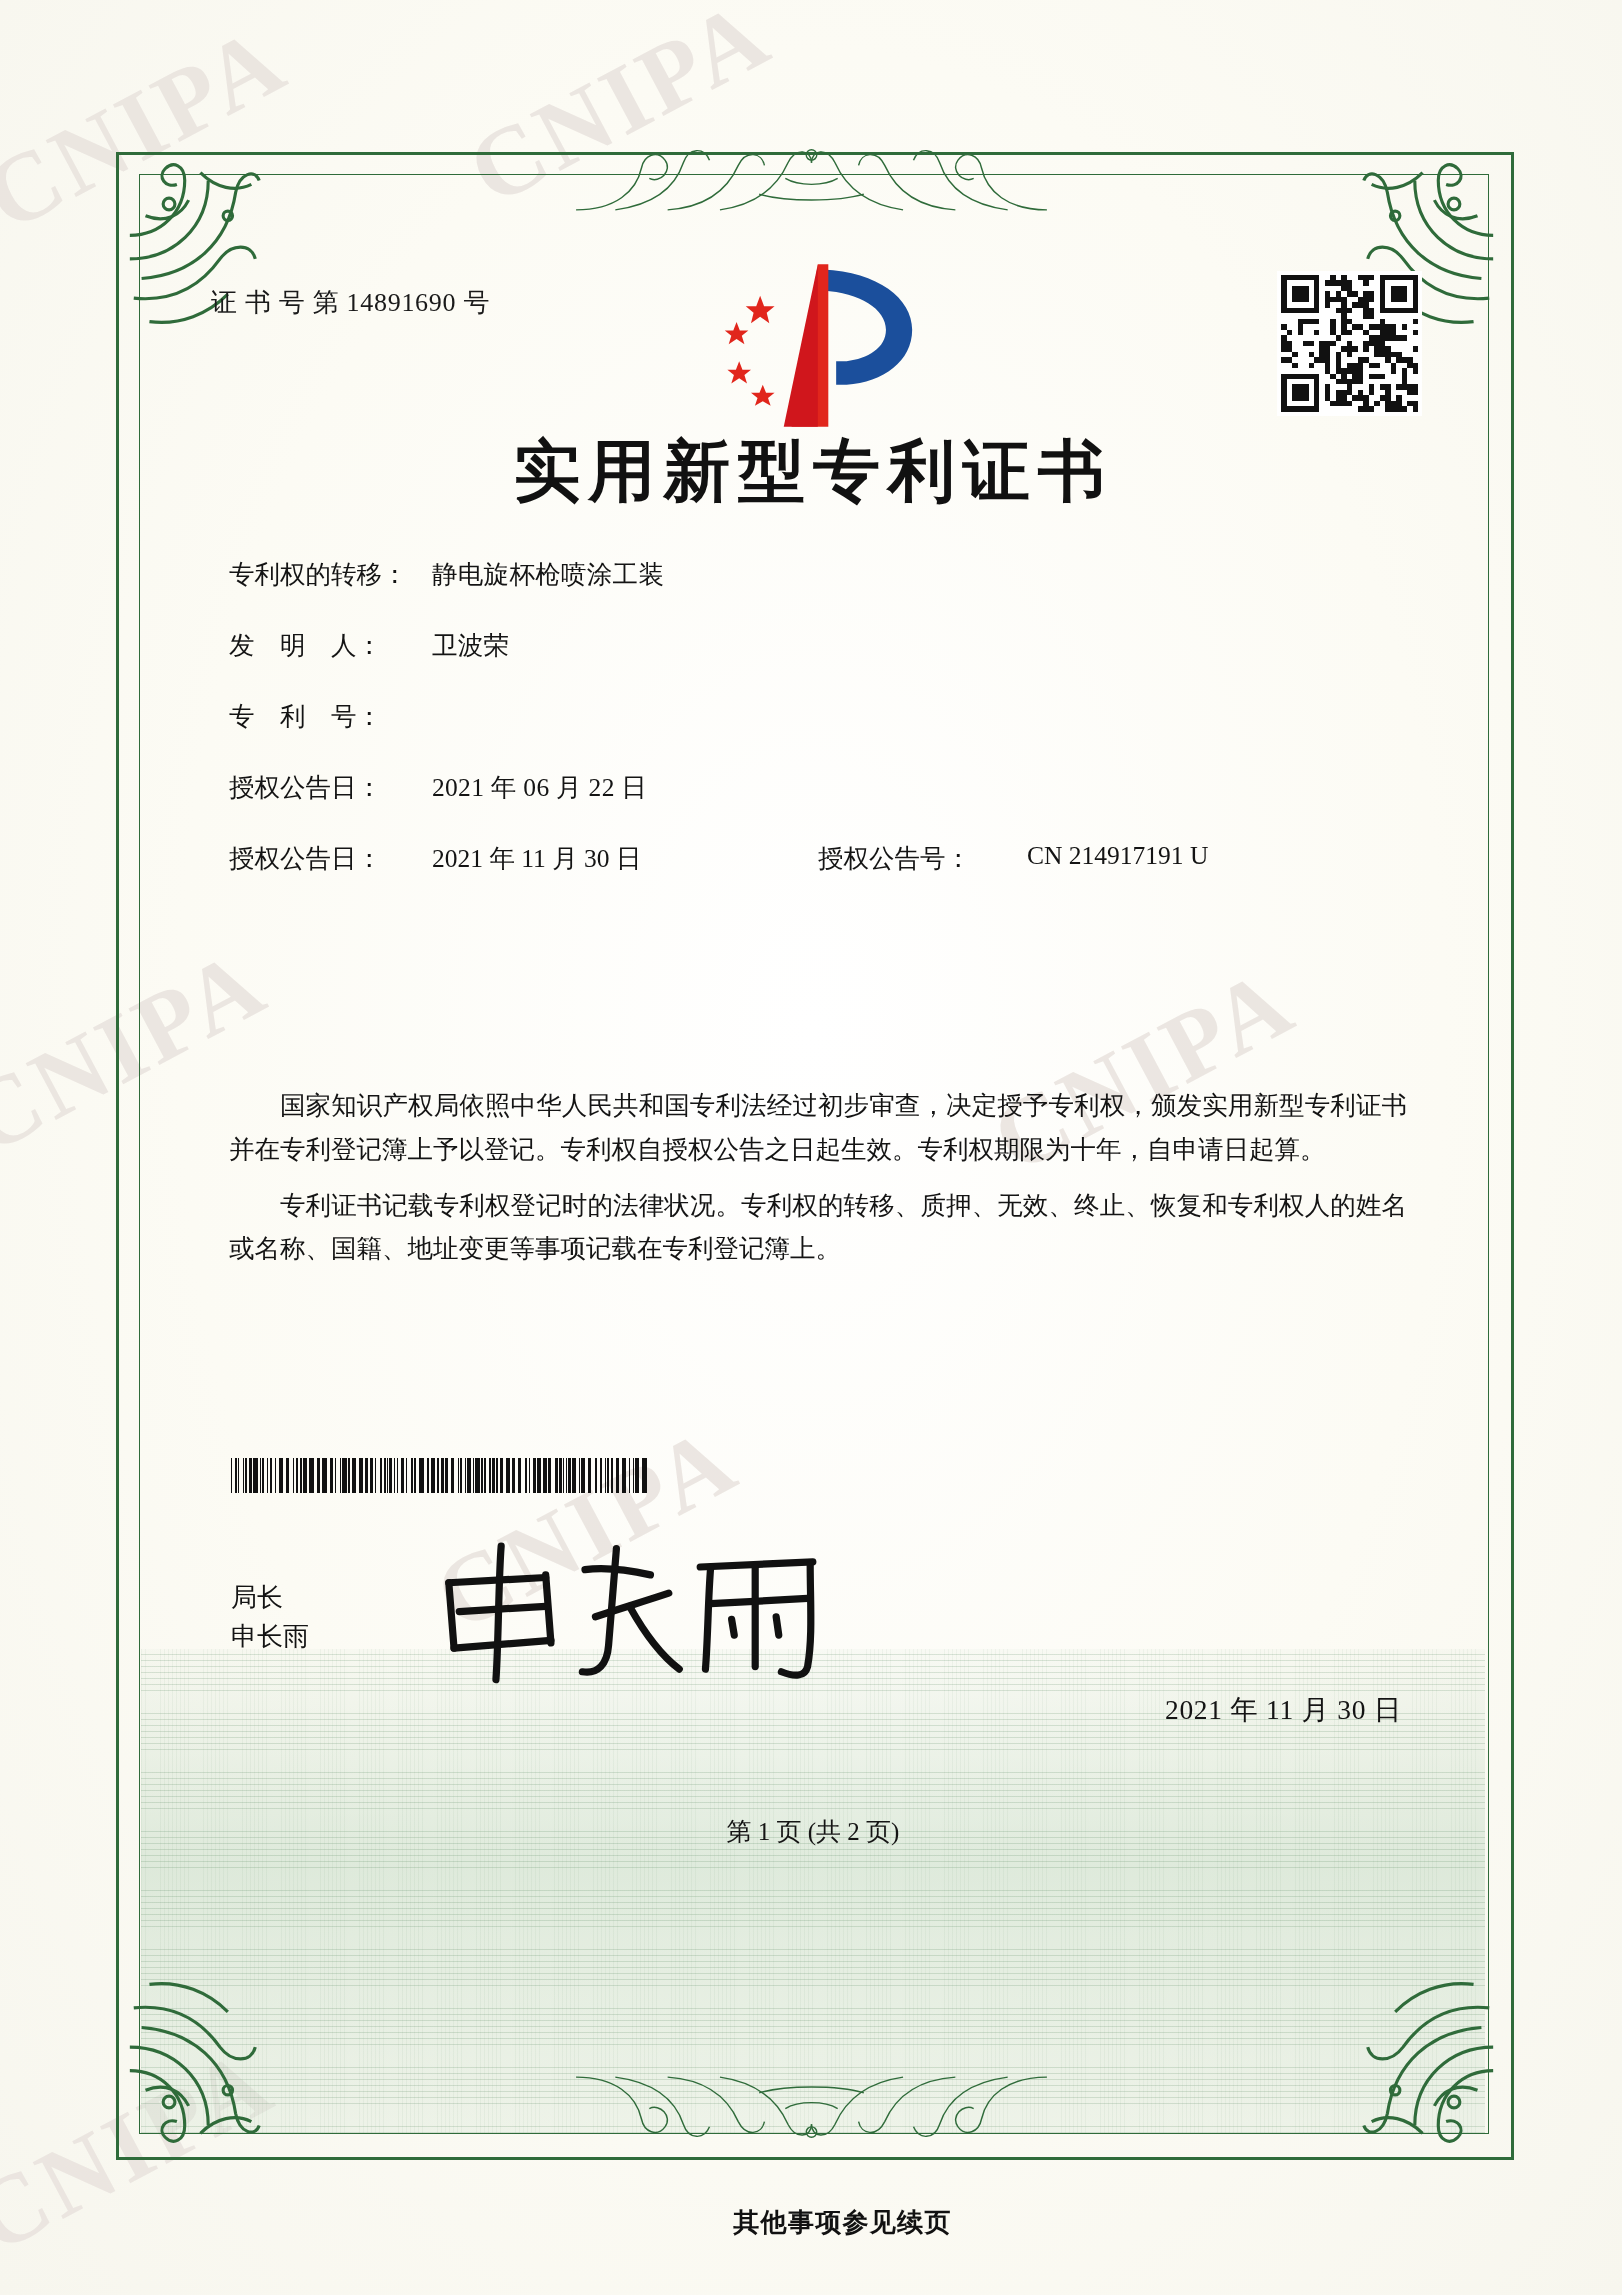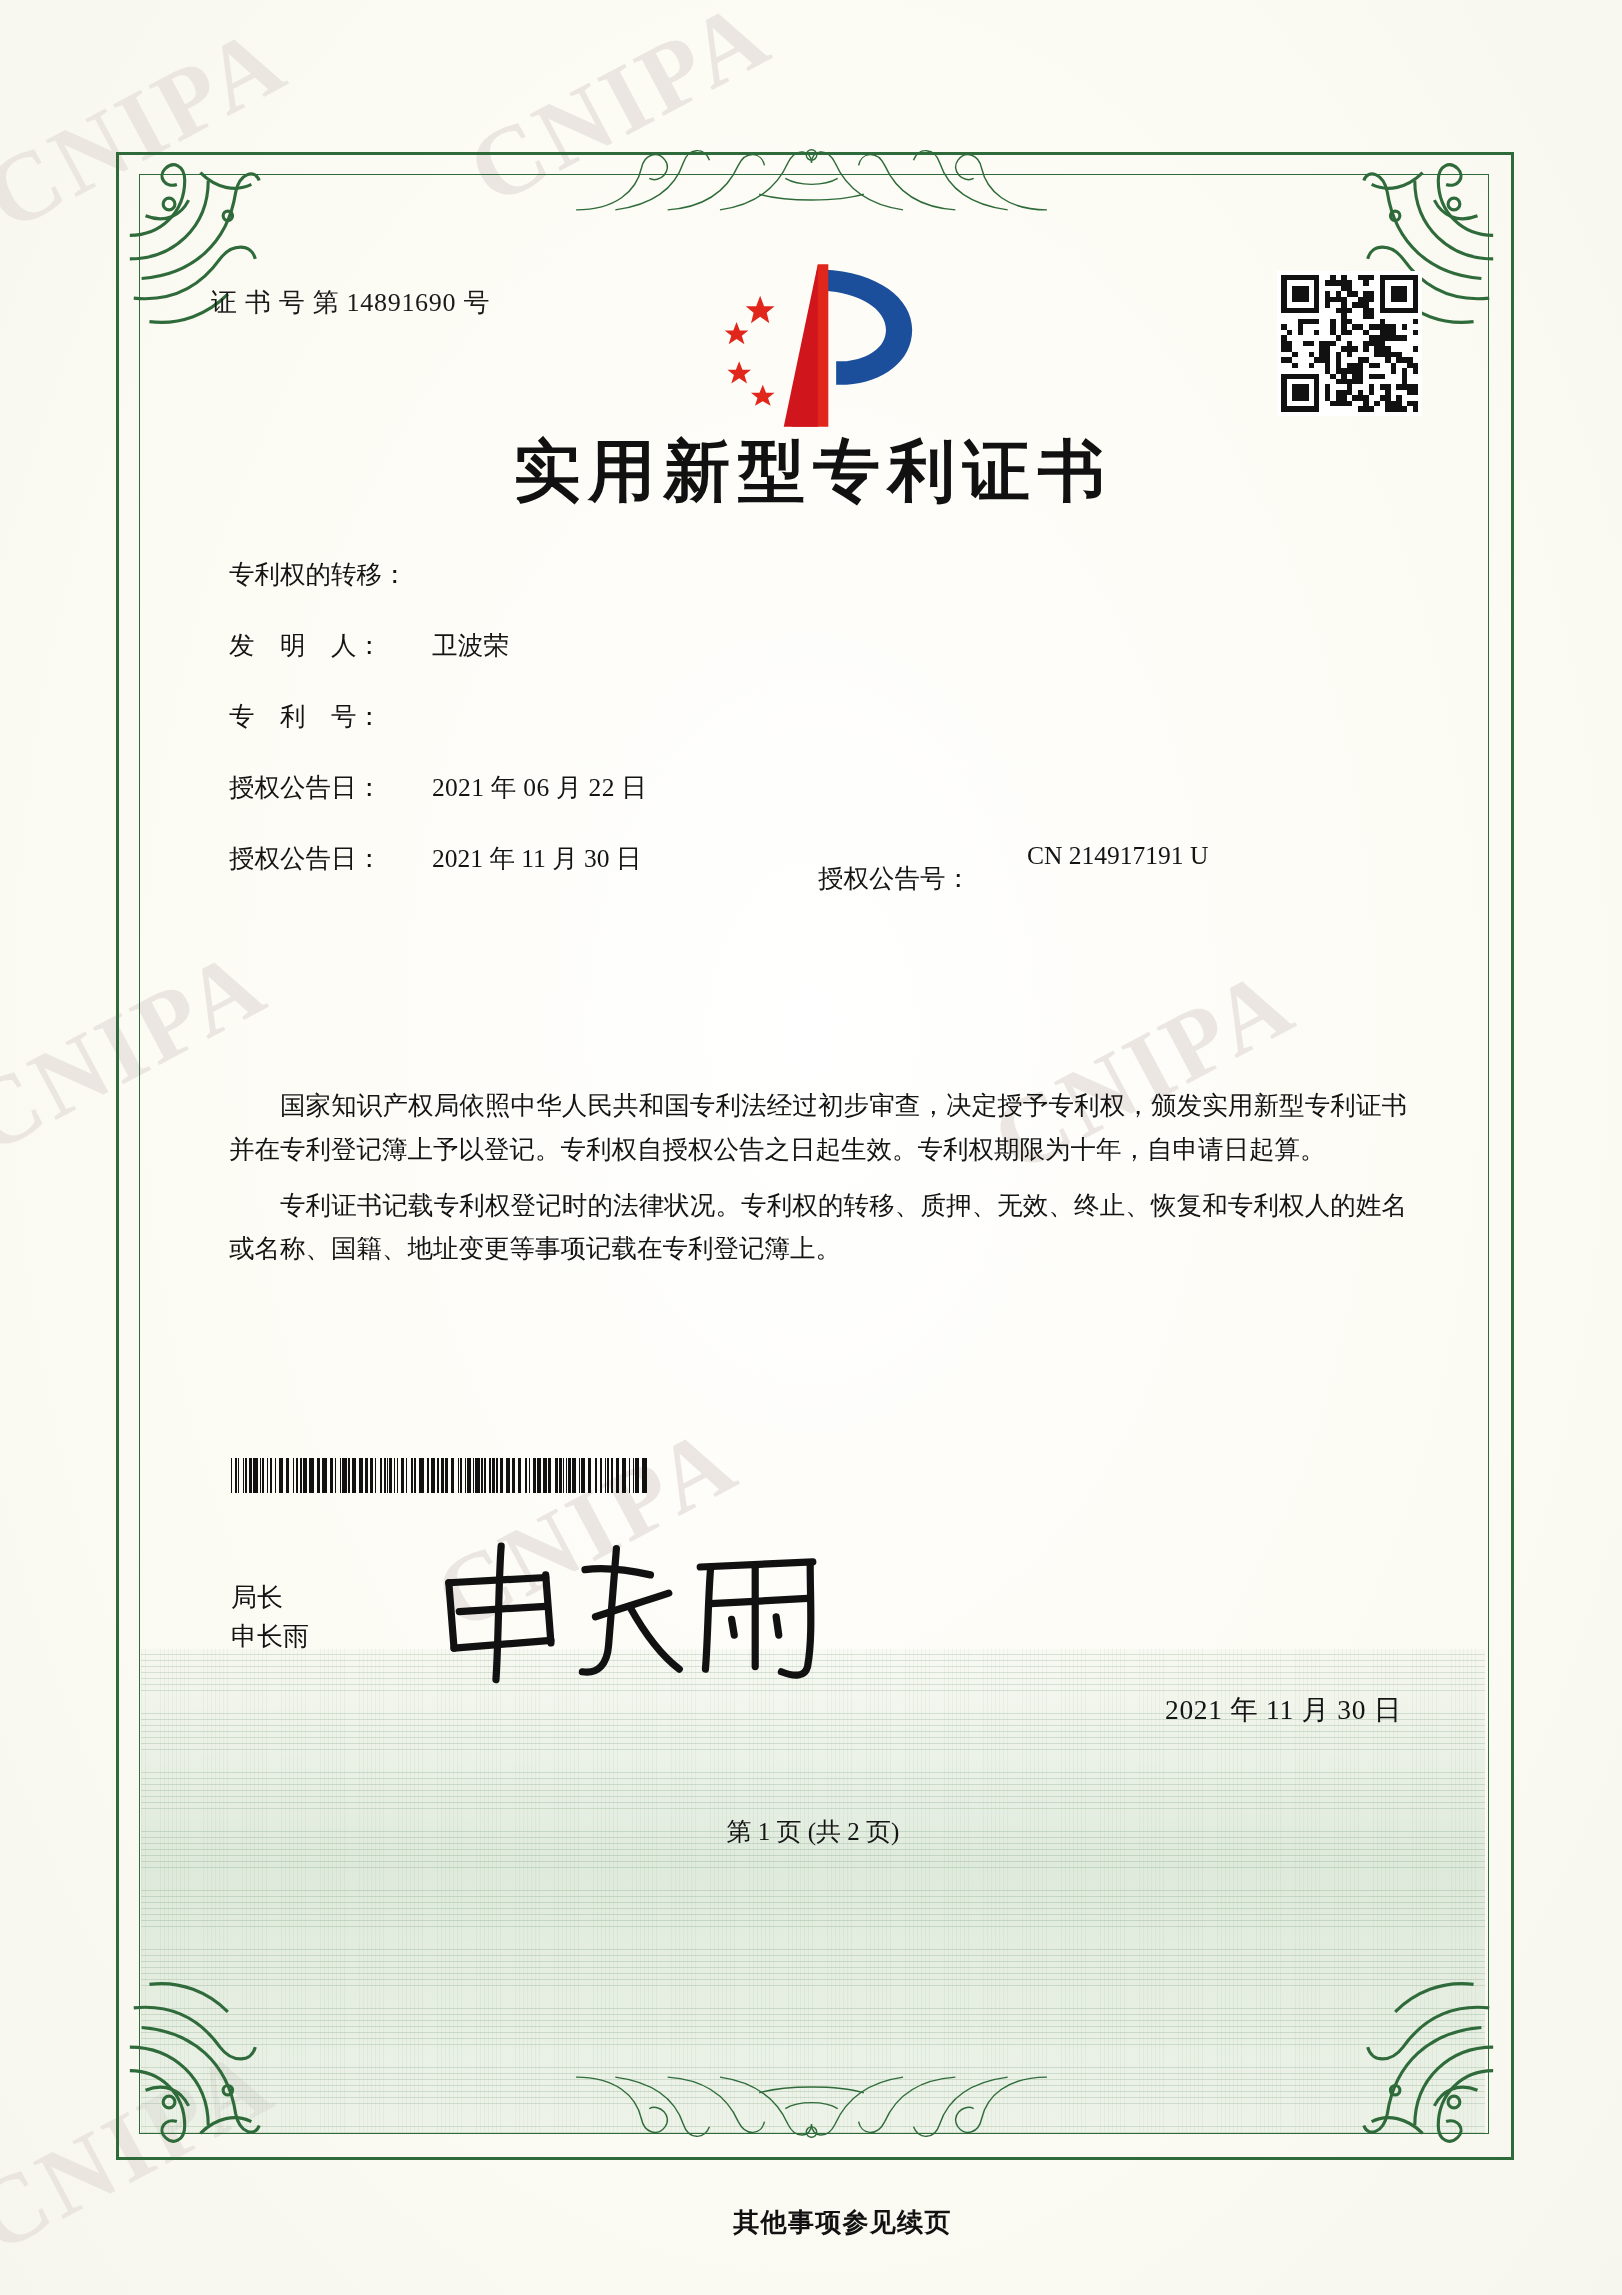--- a/index.html
+++ b/index.html
@@ -220,21 +220,21 @@
     margin-bottom: 30px;
     font-size: 25.5px;
     color: #141414;
   }
   .row-two .half {
     display: flex;
     align-items: flex-start;
   }
   .row-two .half.first { width: 589px; flex: 0 0 589px; }
   .row-two .half .lbl { width: 203px; flex: 0 0 203px; white-space: nowrap; }
-  .row-two .half.second .lbl { width: 209px; flex: 0 0 209px; margin-top: 20px; }
+  .row-two .half.second .lbl { width: 209px; flex: 0 0 209px; }
 
   
   .paras {
     position: absolute;
     left: 90px;
     top: 910px;
     width: 1178px;
     font-size: 25.5px;
     line-height: 1.72;
     color: #141414;
@@ -1072,20 +1072,21 @@
           <i class="on"></i>
         </div>
     </div>
 
     <div class="title">实用新型专利证书</div>
 
     <div class="fields">
 
       <div class="field">
         <span class="lbl">专利权的转移：</span>
+        <span class="val">静电旋杯枪喷涂工装</span>
       </div>
 
       <div class="field">
         <span class="lbl">发　明　人：</span>
         <span class="val">卫波荣</span>
       </div>
 
       <div class="field">
         <span class="lbl">专　利　号：</span>
       </div>

